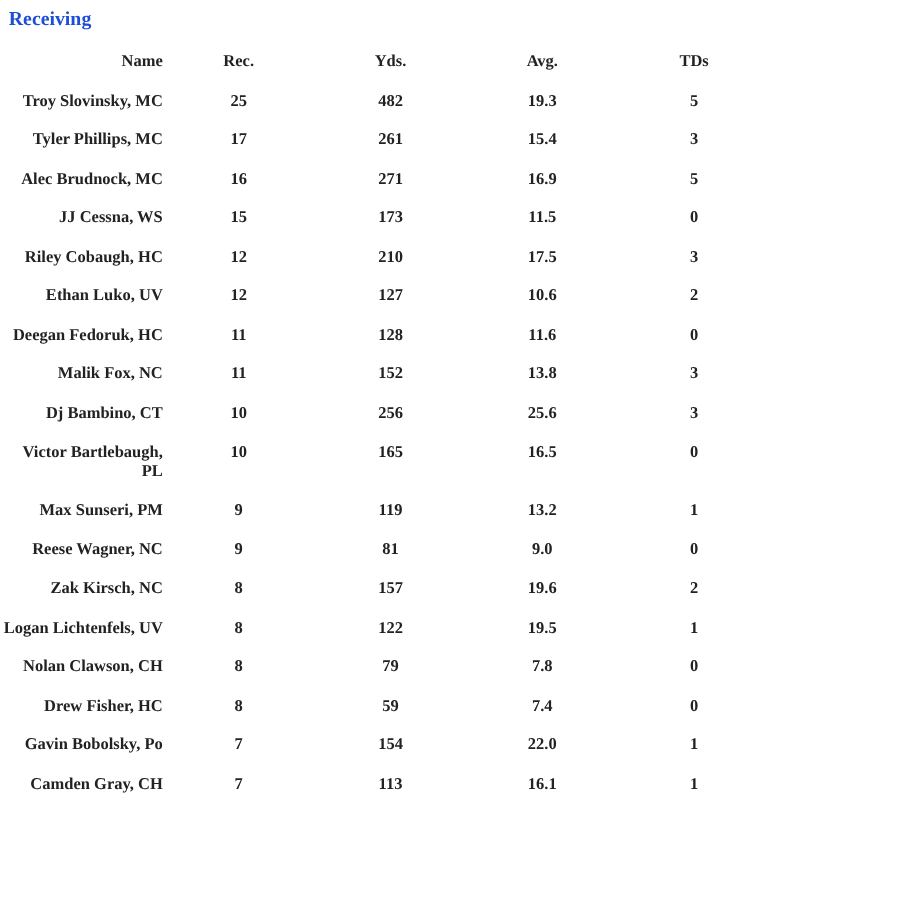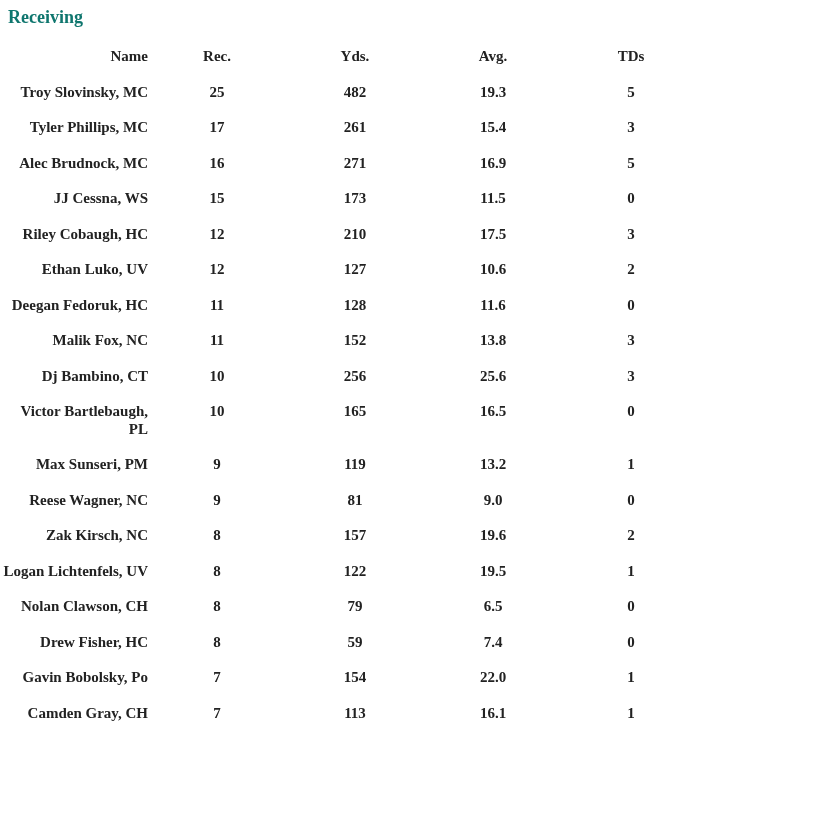--- a/index.html
+++ b/index.html
@@ -44,21 +44,21 @@
     padding-left: 8px;
   }
   .num-cell {
     text-align: center;
   }
 </style>
 </head>
 <body style="color: rgb(34, 34, 34);">
 
 <div class="page">
-  <h2 class="section-title" style="color: #0f766e;">Receiving</h2>
+  <h2 class="section-title" style="color: #1d4ed8;">Receiving</h2>
 
   <table class="stats">
     <colgroup>
       <col class="name-col">
       <col class="num-col">
       <col class="num-col">
       <col class="num-col">
       <col class="num-col">
     </colgroup>
     <thead>
@@ -167,21 +167,21 @@
           <td class="name-cell">Logan Lichtenfels, UV</td>
           <td class="num-cell">8</td>
           <td class="num-cell">122</td>
           <td class="num-cell">19.5</td>
           <td class="num-cell">1</td>
         </tr>
         <tr>
           <td class="name-cell">Nolan Clawson, CH</td>
           <td class="num-cell">8</td>
           <td class="num-cell">79</td>
-          <td class="num-cell">6.5</td>
+          <td class="num-cell">7.8</td>
           <td class="num-cell">0</td>
         </tr>
         <tr>
           <td class="name-cell">Drew Fisher, HC</td>
           <td class="num-cell">8</td>
           <td class="num-cell">59</td>
           <td class="num-cell">7.4</td>
           <td class="num-cell">0</td>
         </tr>
         <tr>

